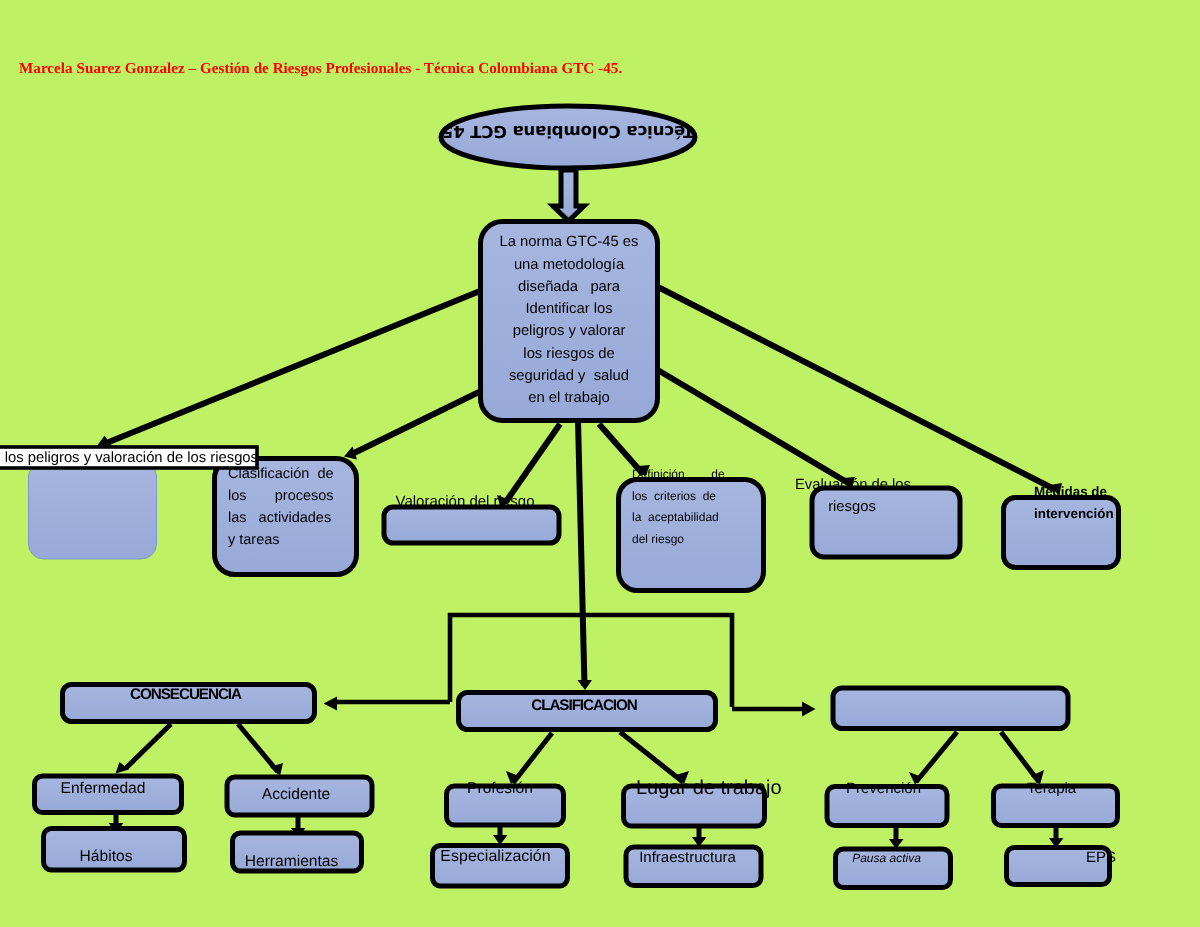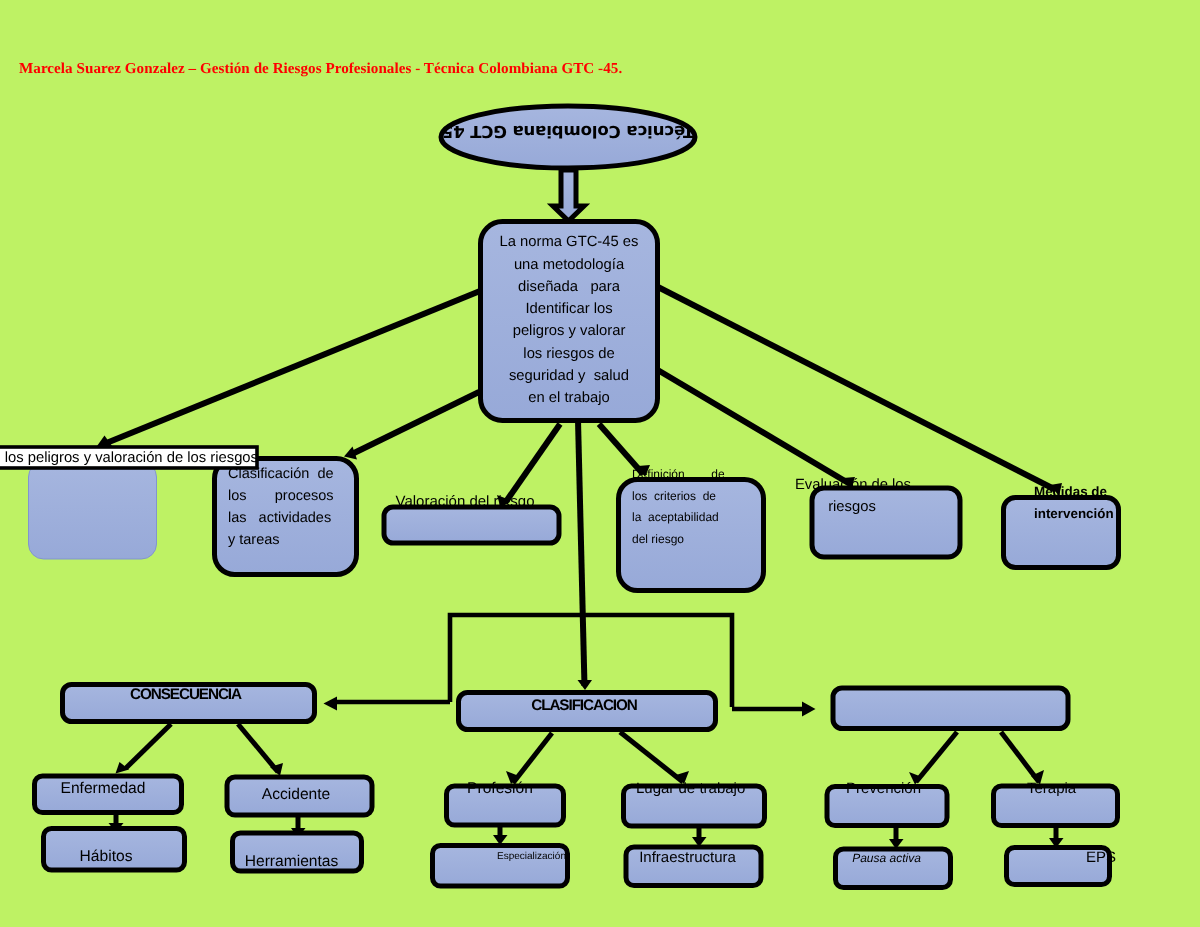--- a/index.html
+++ b/index.html
@@ -24,22 +24,22 @@
   .grplbl{font-weight:bold;font-size:15.3px;letter-spacing:-1.1px;}
   .lbl-consecuencia{left:60px;top:683.5px;width:251px;}
   .lbl-clasificacion{left:458px;top:695px;width:252px;}
   .lbl-tratamientos{left:830px;top:693.5px;width:241px;letter-spacing:-0.6px;}
   .leaf{font-size:15.6px;line-height:19px;}
   .lbl-enfermedad{left:29px;top:779px;width:148px;}
   .lbl-habitos{left:31px;top:847px;width:150px;}
   .lbl-accidente{left:224px;top:785px;width:144px;}
   .lbl-herramientas{left:227px;top:852px;width:129px;}
   .lbl-profesion{left:437px;top:779px;width:126px;}
-  .lbl-especializacion{left:430px;top:847px;width:131px;font-size:10px;padding-left:36px;}
-  .lbl-lugar{left:636px;top:779px;width:109px;font-size:15px;}
+  .lbl-especializacion{left:430px;top:847px;width:131px;font-size:16px;}
+  .lbl-lugar{left:636px;top:779px;width:109px;font-size:20px;}
   .lbl-infraestructura{left:637px;top:848px;width:101px;font-size:15px;}
   .lbl-prevencion{left:846px;top:779px;width:75px;font-size:15px;}
   .lbl-pausa{left:846px;top:849px;width:81px;font-size:12px;font-style:italic;}
   .lbl-terapia{left:1027px;top:779px;width:48px;font-size:15px;}
   .lbl-eps{left:1042px;top:848px;width:24px;font-size:15px;margin-left:44px;}
 </style>
 </head>
 <body>
 
 <div id="stage">

